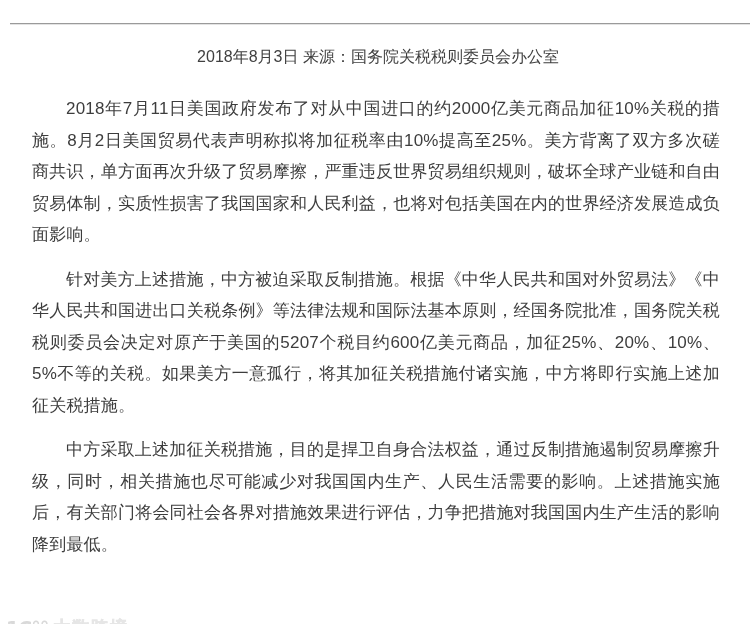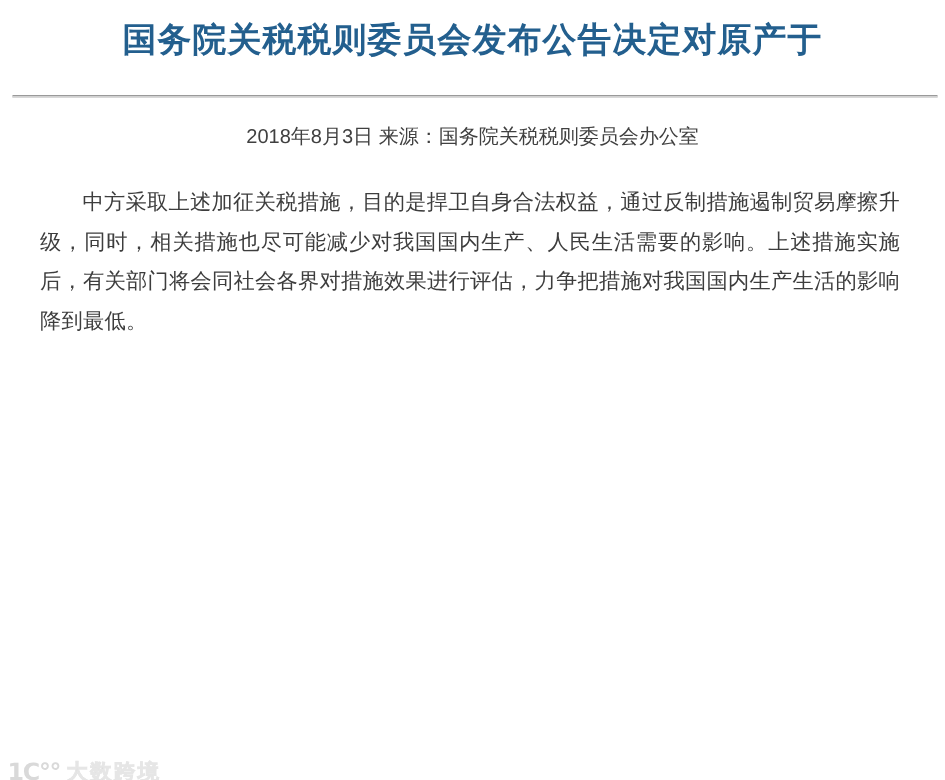--- a/index.html
+++ b/index.html
@@ -87,28 +87,29 @@
     letter-spacing: 2px;
     -webkit-text-stroke: 0.5px #e6e6e6;
   }
 </style>
 </head>
 <body>
 
 <div class="page">
 
   <h1 class="article-title">
-    <div>国务院关税税则委员会发布公告决定对原产于</div>
   </h1>
 
   <hr class="divider">
 
   <div class="meta-line">2018年8月3日 来源：国务院关税税则委员会办公室</div>
 
   <div class="article-body">
+    <p>2018年7月11日美国政府发布了对从中国进口的约2000亿美元商品加征10%关税的措施。8月2日美国贸易代表声明称拟将加征税率由10%提高至25%。美方背离了双方多次磋商共识，单方面再次升级了贸易摩擦，严重违反世界贸易组织规则，破坏全球产业链和自由贸易体制，实质性损害了我国国家和人民利益，也将对包括美国在内的世界经济发展造成负面影响。</p>
+    <p>针对美方上述措施，中方被迫采取反制措施。根据《中华人民共和国对外贸易法》《中华人民共和国进出口关税条例》等法律法规和国际法基本原则，经国务院批准，国务院关税税则委员会决定对原产于美国的5207个税目约600亿美元商品，加征25%、20%、10%、5%不等的关税。如果美方一意孤行，将其加征关税措施付诸实施，中方将即行实施上述加征关税措施。</p>
     <p>中方采取上述加征关税措施，目的是捍卫自身合法权益，通过反制措施遏制贸易摩擦升级，同时，相关措施也尽可能减少对我国国内生产、人民生活需要的影响。上述措施实施后，有关部门将会同社会各界对措施效果进行评估，力争把措施对我国国内生产生活的影响降到最低。</p>
 
   </div>
 
   <div class="watermark">
     <span class="wm-logo">1C°°</span>
     <span class="wm-text">大数跨境</span>
   </div>
 
 </div>

